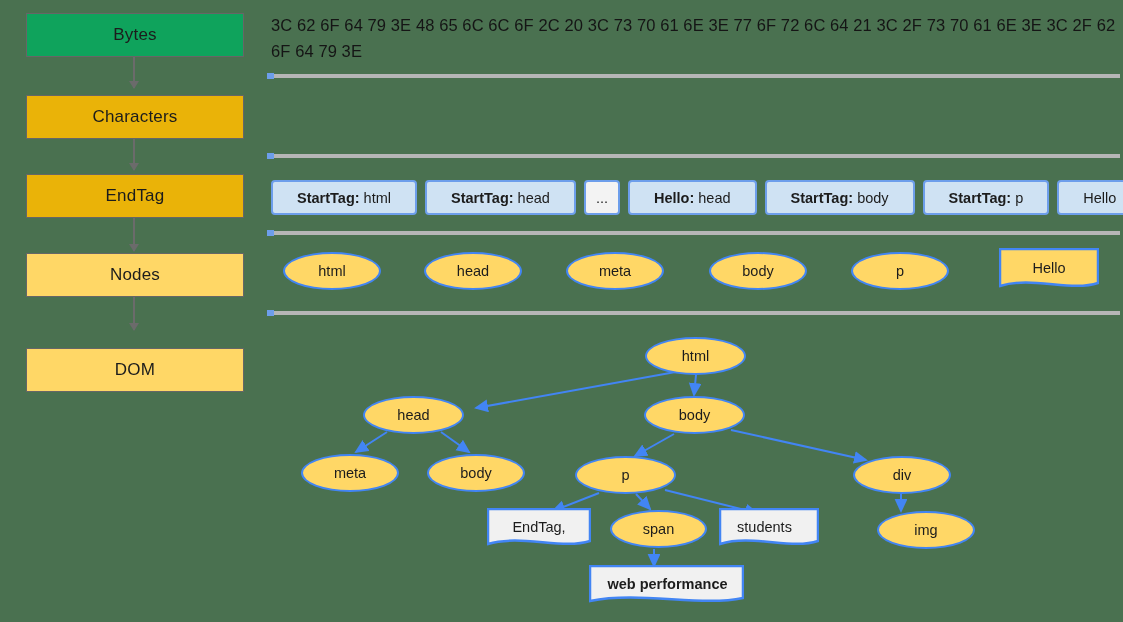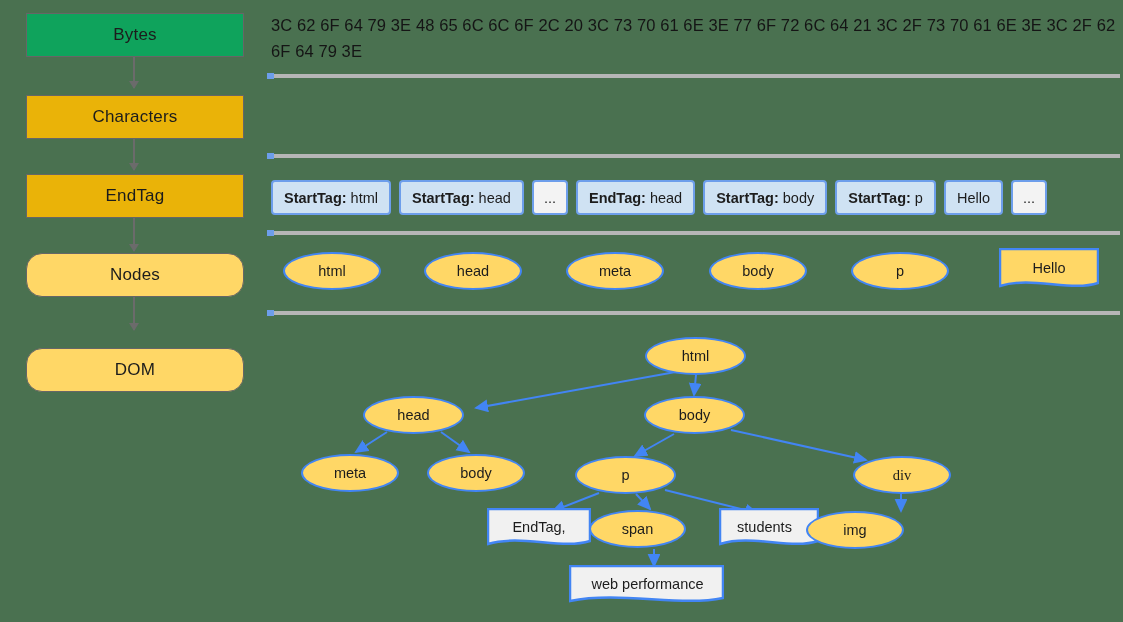--- a/index.html
+++ b/index.html
@@ -32,21 +32,21 @@
     box-sizing: border-box;
     display: flex;
     align-items: center;
     justify-content: center;
     font-size: 17px;
     color: #1c1c1c;
     letter-spacing: .2px;
   }
   .pipe-box.green { background: #0fa35c; }
   .pipe-box.blue  { background: #eab308; }
-  .pipe-box.yellow{ background: #ffd766; border-radius: 16px; }
+  .pipe-box.yellow{ background: #ffd766; }
 
   .pipe-arrow {
     position: absolute;
     left: 120px;
     width: 2px;
     background: #6b6b6b;
   }
   .pipe-arrow::after {
     content: "";
     position: absolute;
@@ -107,21 +107,21 @@
   }
   .token {
     height: 35px;
     box-sizing: border-box;
     border: 2px solid #6d9eeb;
     border-radius: 4px;
     background: #cfe2f3;
     display: flex;
     align-items: center;
     justify-content: center;
-    padding: 0 11px;
+    padding: 0 24px;
     font-size: 14.5px;
     color: #1c1c1c;
     white-space: nowrap;
   }
   .token b { font-weight: bold; }
   .token.plain { background: #f3f3f3; padding: 0 10px; }
 
   
   .nodes-row {
     position: absolute;
@@ -216,21 +216,21 @@
         <span>&nbsp;html</span>
       </div>
       <div class="token">
         <b>StartTag:</b>
         <span>&nbsp;head</span>
       </div>
       <div class="token plain">
         <span>...</span>
       </div>
       <div class="token">
-        <b>EndTag:</b>
+        <b>Hello:</b>
         <span>&nbsp;head</span>
       </div>
       <div class="token">
         <b>StartTag:</b>
         <span>&nbsp;body</span>
       </div>
       <div class="token">
         <b>StartTag:</b>
         <span>&nbsp;p</span>
       </div>
@@ -300,42 +300,42 @@
       </div>
       <div class="tnode ell" style="left: 288px; top: 454px; width: 98px; height: 38px;">
         <span>meta</span>
       </div>
       <div class="tnode ell" style="left: 414px; top: 454px; width: 98px; height: 38px;">
         <span>body</span>
       </div>
       <div class="tnode ell" style="left: 562px; top: 456px; width: 101px; height: 38px;">
         <span>p</span>
       </div>
-      <div class="tnode ell" style="left: 840px; top: 456px; width: 98px; height: 38px; font-family: Liberation Serif, serif;">
+      <div class="tnode ell" style="left: 840px; top: 456px; width: 98px; height: 38px;">
         <span>div</span>
       </div>
       <div class="tnode txt" style="left: 474px; top: 508px; width: 104px; height: 42px;">
         <svg width="104" height="42" viewBox="0 0 104 42">
           <path d="M1,1 L103,1 L103,33 C74.88,42 34.32,26 1,36 Z" fill="#f1f1f1" stroke="#4285f4" stroke-width="2.5"></path>
         </svg>
         <span>EndTag,</span>
       </div>
-      <div class="tnode ell" style="left: 576px; top: 510px; width: 97px; height: 38px;">
+      <div class="tnode ell" style="left: 597px; top: 510px; width: 97px; height: 38px;">
         <span>span</span>
       </div>
       <div class="tnode txt" style="left: 706px; top: 508px; width: 91px; height: 42px;">
         <svg width="100" height="42" viewBox="0 0 100 42">
           <path d="M1,1 L99,1 L99,33 C72,42 33,26 1,36 Z" fill="#f1f1f1" stroke="#4285f4" stroke-width="2.5"></path>
         </svg>
         <span>students</span>
       </div>
-      <div class="tnode ell" style="left: 793px; top: 511px; width: 98px; height: 38px;">
+      <div class="tnode ell" style="left: 864px; top: 511px; width: 98px; height: 38px;">
         <span>img</span>
       </div>
-      <div class="tnode txt" style="left: 556px; top: 565px; width: 157px; height: 42px;">
+      <div class="tnode txt" style="left: 576px; top: 565px; width: 157px; height: 42px; font-weight: bold;">
         <svg width="155" height="42" viewBox="0 0 155 42">
           <path d="M1,1 L154,1 L154,33 C111.6,42 51.150000000000006,26 1,36 Z" fill="#f1f1f1" stroke="#4285f4" stroke-width="2.5"></path>
         </svg>
         <span>web performance</span>
       </div>
     </div>
 
 </div>
 
 </body></html>

